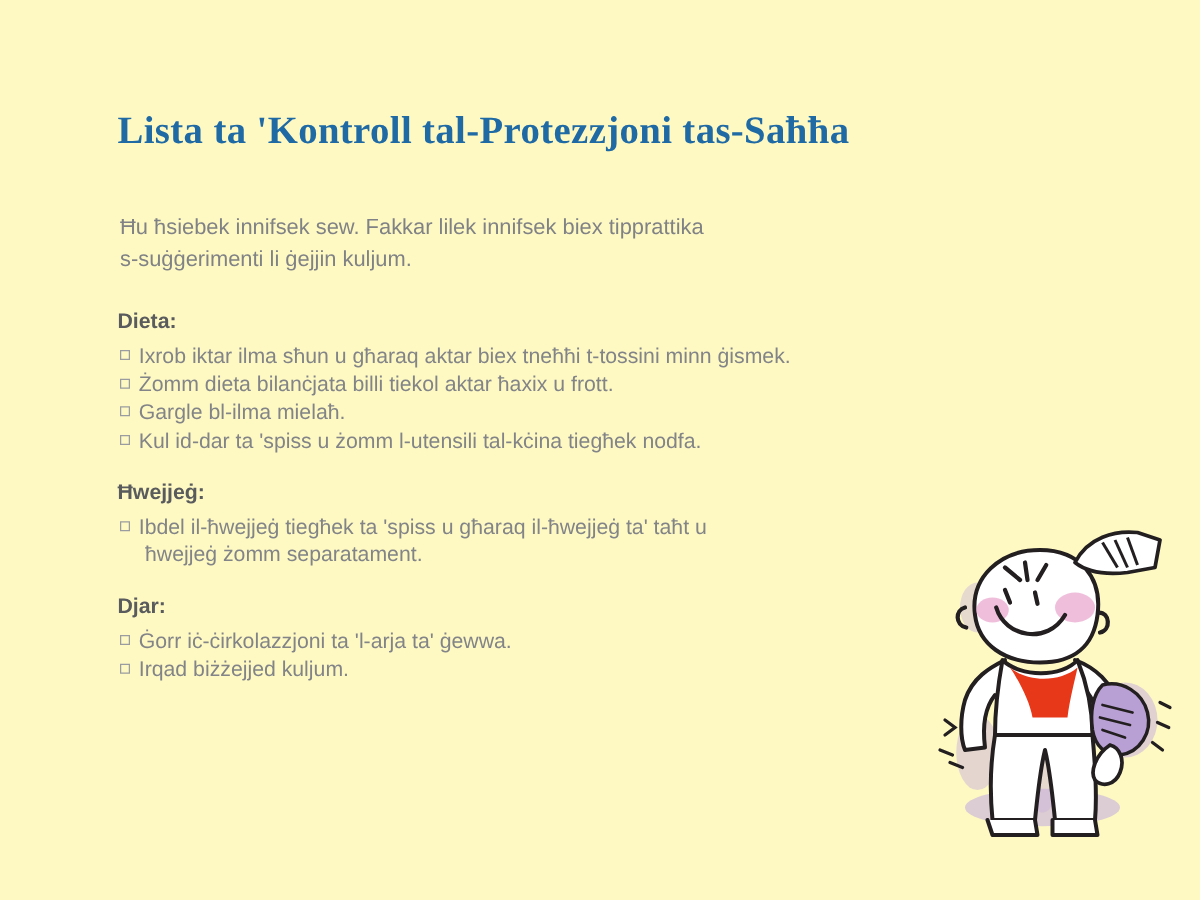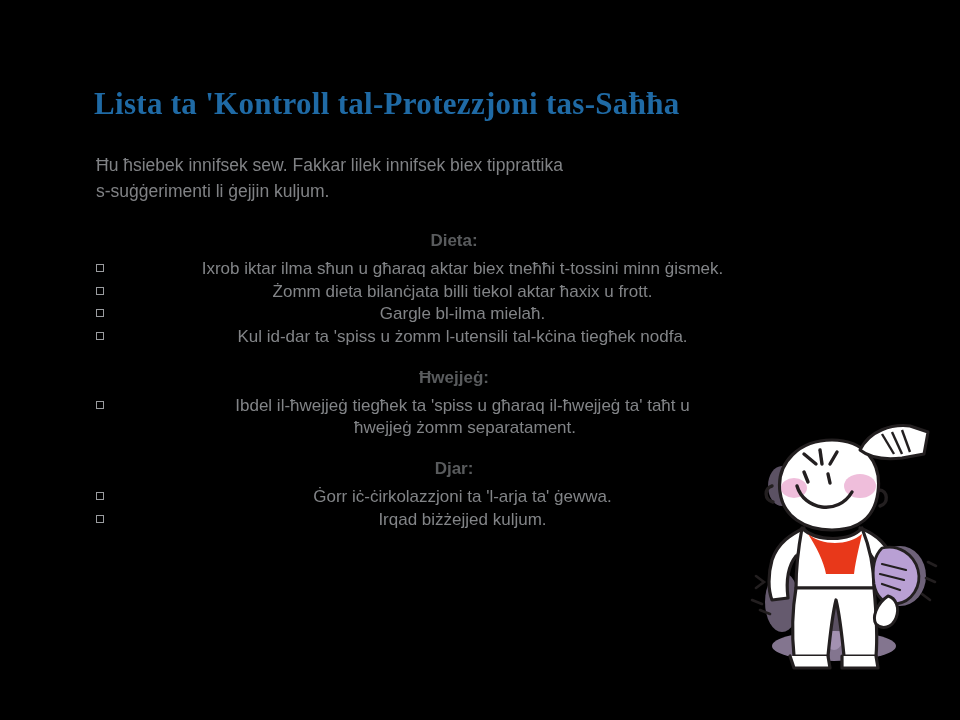--- a/index.html
+++ b/index.html
@@ -12,55 +12,54 @@
     height: 720px;
     position: relative;
     overflow: hidden;
     font-family: "Liberation Sans", sans-serif;
     -webkit-font-smoothing: antialiased;
   }
 
   .slide {
     position: absolute;
     inset: 0;
-    background: #000000;
+    background: #fef9c3;
   }
 
   
   .title {
     position: absolute;
     left: 94px;
     top: 86px;
     font-family: "Liberation Serif", "DejaVu Serif", serif;
     font-weight: bold;
     font-size: 31px;
     letter-spacing: 0.3px;
     color: #1f6aa5;
     white-space: nowrap;
   }
 
   
   .intro {
     position: absolute;
     left: 96px;
-    top: 152px;
+    top: 168px;
     width: 700px;
     font-size: 17.5px;
     line-height: 26px;
     color: #808285;
   }
   .intro .ln { display: block; }
 
   
   .content {
     position: absolute;
     left: 94px;
-    top: 230px;
+    top: 246px;
     width: 720px;
-    text-align: center;
   }
 
   .section { margin-bottom: 20px; }
   .section:last-child { margin-bottom: 0; }
 
   .section-head {
     font-size: 17px;
     font-weight: bold;
     color: #595b5d;
     line-height: 22px;

